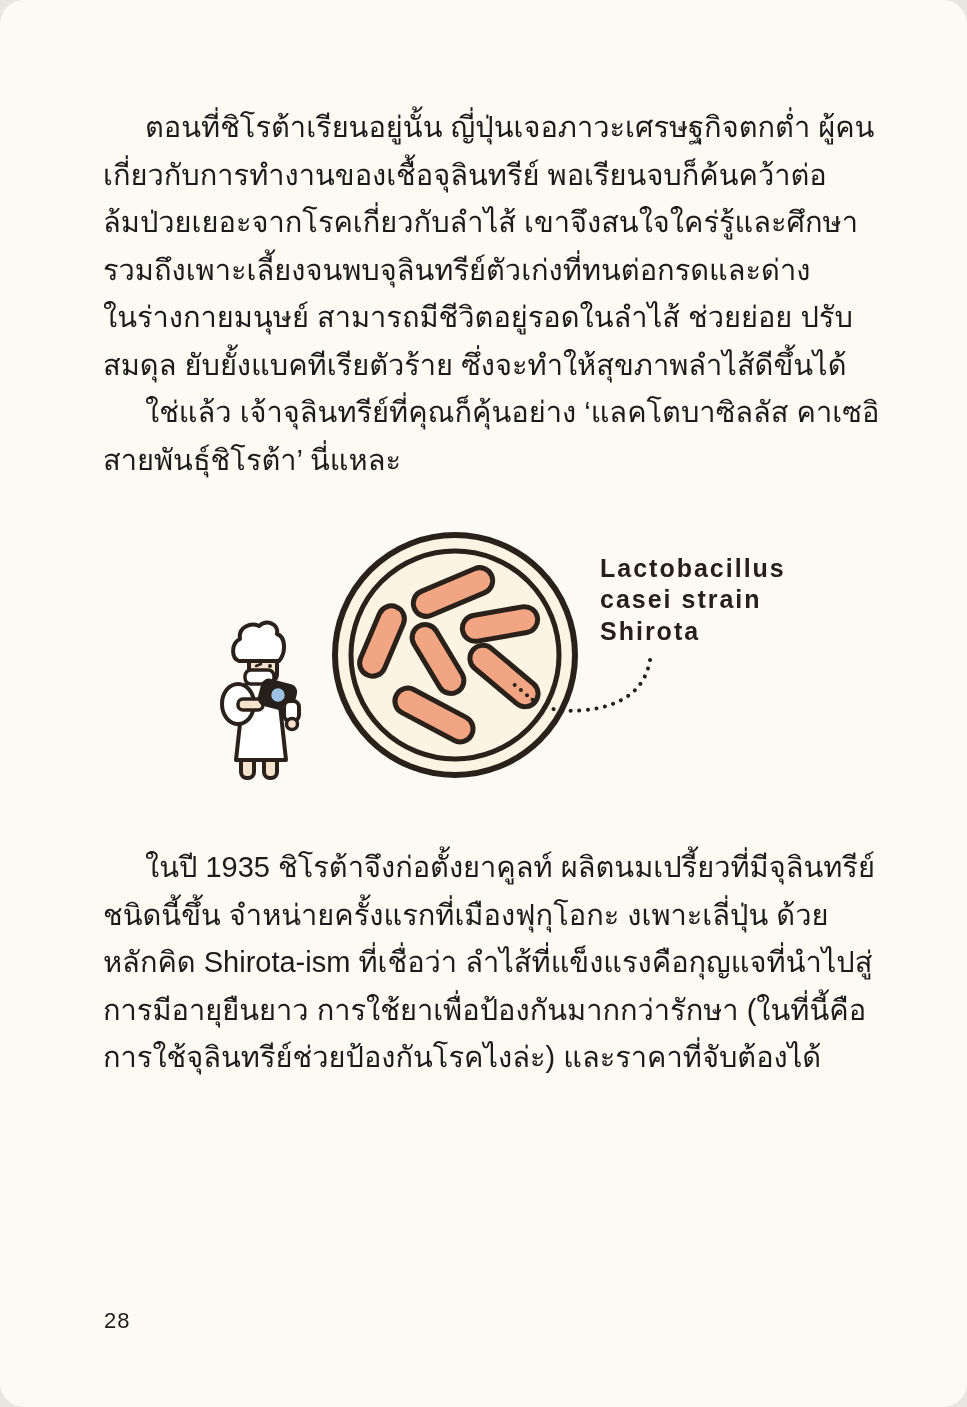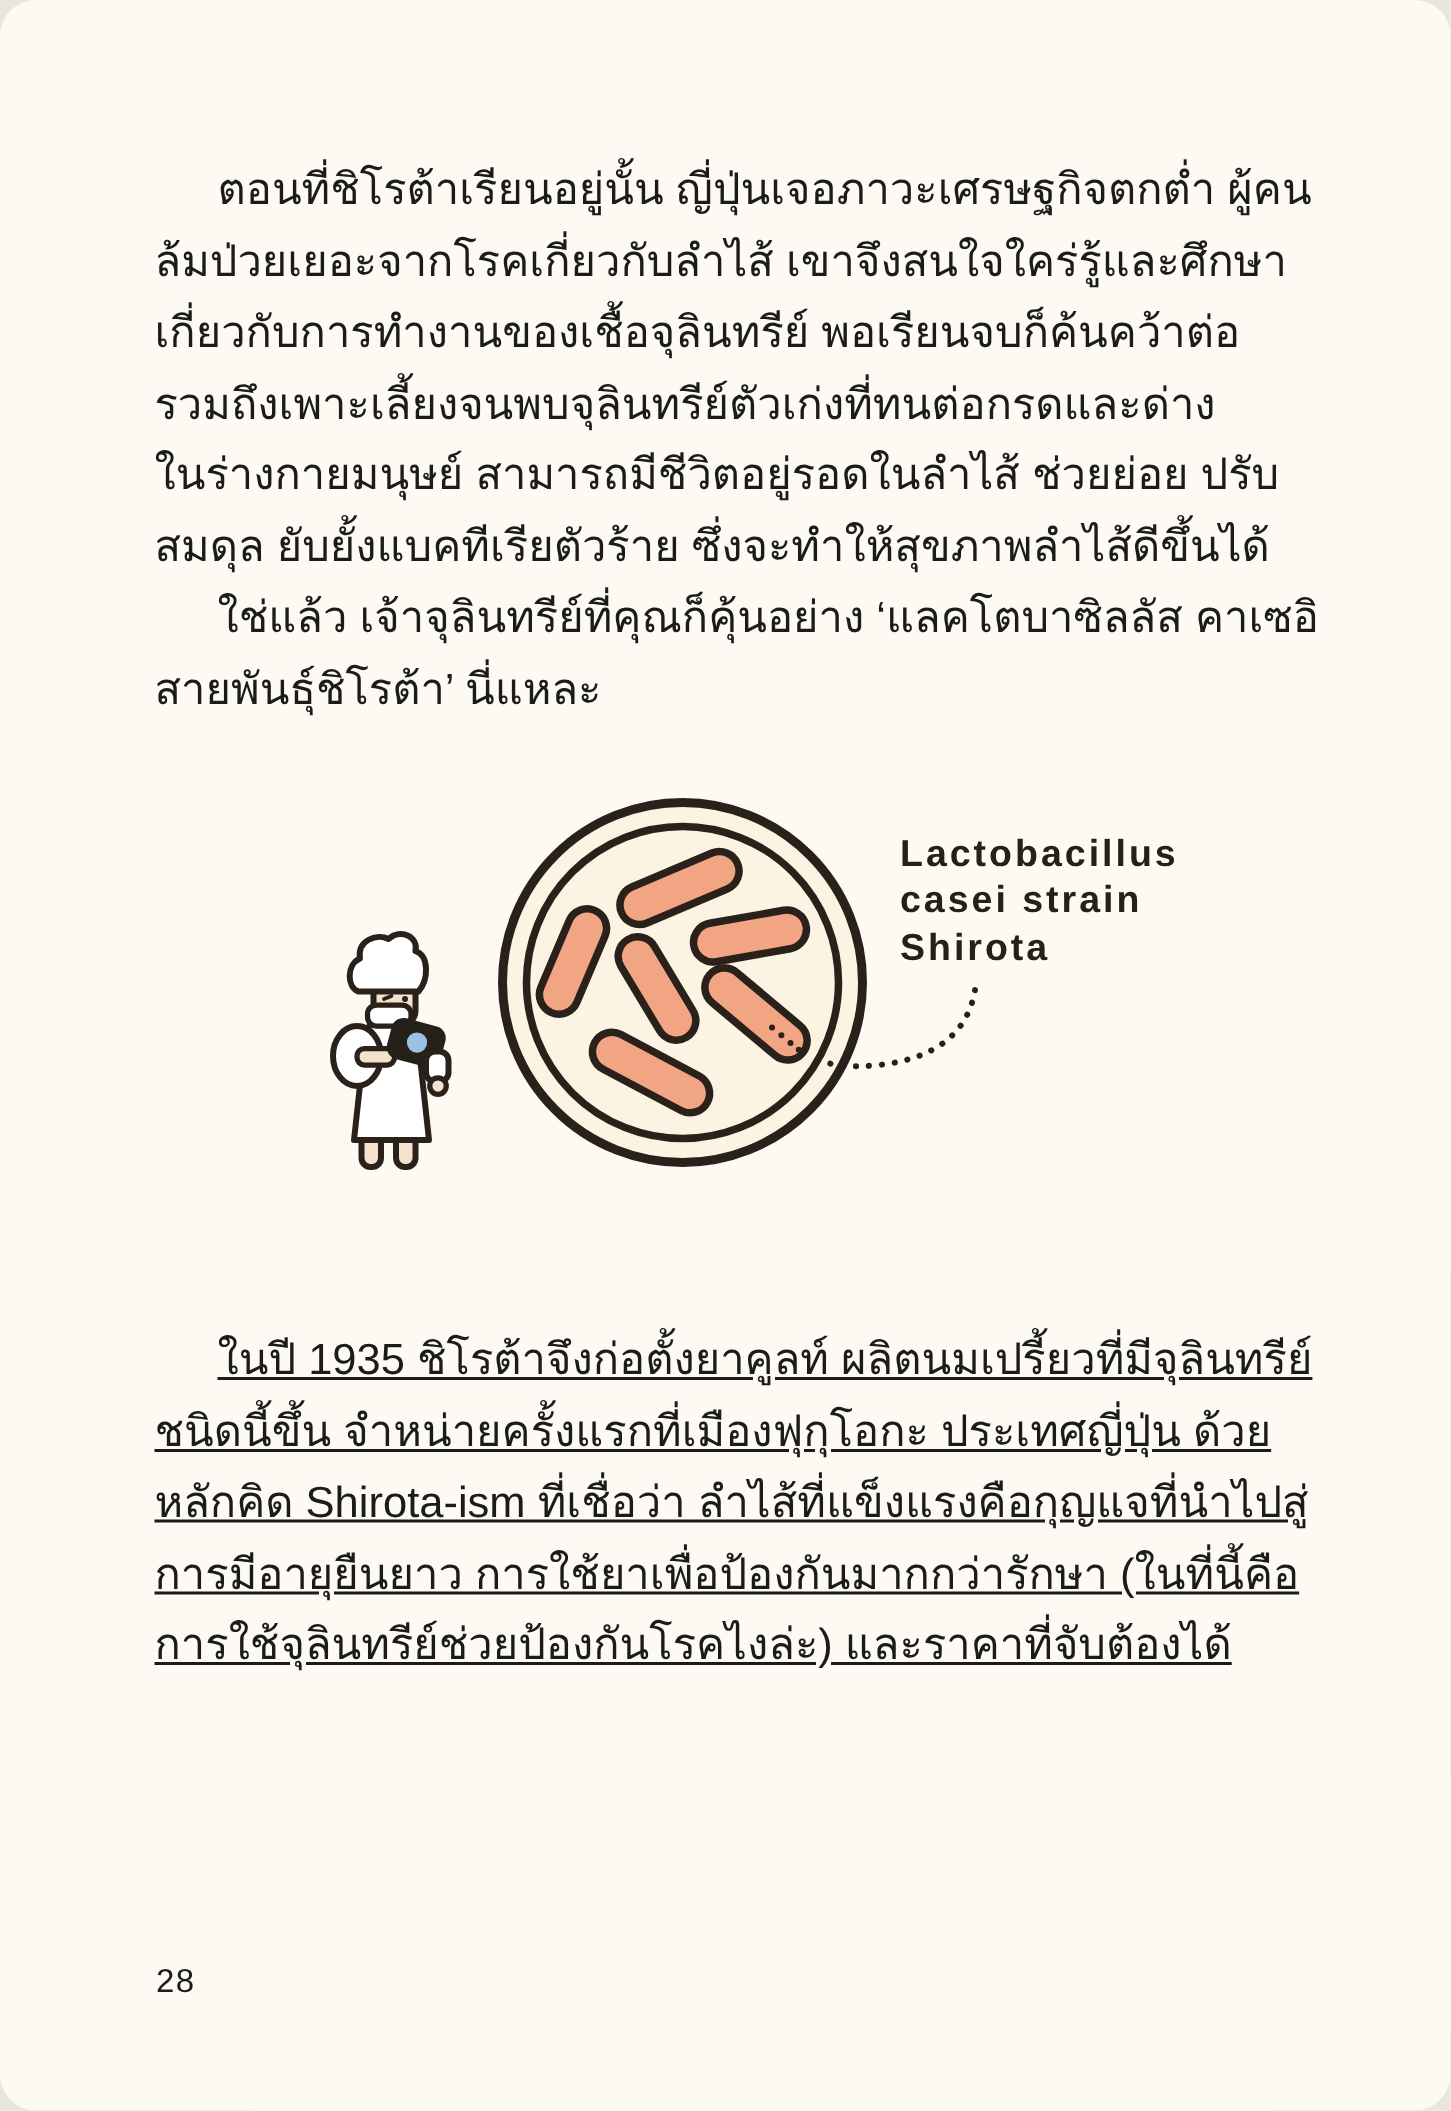--- a/index.html
+++ b/index.html
@@ -14,21 +14,21 @@
     border-radius:24px;
   }
   .textblock {
     position:absolute;
     left:103px;
     width:775px;
     font-size:29px;
     line-height:47.5px;
   }
   .tb1 { top:104px; }
-  .tb2 { top:884px;text-decoration:underline; }
+  .tb2 { top:844px; }
   .line { white-space:nowrap; }
   .indent { padding-left:42px; }
   .illustration { position:absolute; left:208px; top:520px; }
   .handwrite {
     font-family:"Liberation Sans","DejaVu Sans",sans-serif;
     font-size:25px;
     font-weight:bold;
     letter-spacing:2px;
     fill:#26201A;
   }
@@ -41,22 +41,22 @@
   .rod { fill:#F2A583; stroke:#2A211B; stroke-width:5; }
 </style>
 </head>
 <body>
 
 <div class="page">
 
   <div class="textblock tb1">
     <div>
       <div class="line indent">ตอนที่ชิโรต้าเรียนอยู่นั้น ญี่ปุ่นเจอภาวะเศรษฐกิจตกต่ำ ผู้คน</div>
+      <div class="line">เกี่ยวกับการทำงานของเชื้อจุลินทรีย์ พอเรียนจบก็ค้นคว้าต่อ</div>
       <div class="line">ล้มป่วยเยอะจากโรคเกี่ยวกับลำไส้ เขาจึงสนใจใคร่รู้และศึกษา</div>
-      <div class="line">เกี่ยวกับการทำงานของเชื้อจุลินทรีย์ พอเรียนจบก็ค้นคว้าต่อ</div>
       <div class="line">รวมถึงเพาะเลี้ยงจนพบจุลินทรีย์ตัวเก่งที่ทนต่อกรดและด่าง</div>
       <div class="line">ในร่างกายมนุษย์ สามารถมีชีวิตอยู่รอดในลำไส้ ช่วยย่อย ปรับ</div>
       <div class="line">สมดุล ยับยั้งแบคทีเรียตัวร้าย ซึ่งจะทำให้สุขภาพลำไส้ดีขึ้นได้</div>
     </div>
     <div>
       <div class="line indent">ใช่แล้ว เจ้าจุลินทรีย์ที่คุณก็คุ้นอย่าง ‘แลคโตบาซิลลัส คาเซอิ</div>
       <div class="line">สายพันธุ์ชิโรต้า’ นี่แหละ</div>
     </div>
   </div>
 
@@ -114,21 +114,21 @@
     <g>
       <text class="handwrite" x="392" y="57">Lactobacillus</text>
       <text class="handwrite" x="392" y="88">casei strain</text>
       <text class="handwrite" x="392" y="120">Shirota</text>
     </g>
   </svg>
 
   <div class="textblock tb2">
     <div>
       <div class="line indent">ในปี 1935 ชิโรต้าจึงก่อตั้งยาคูลท์ ผลิตนมเปรี้ยวที่มีจุลินทรีย์</div>
-      <div class="line">ชนิดนี้ขึ้น จำหน่ายครั้งแรกที่เมืองฟุกุโอกะ ประเทศญี่ปุ่น ด้วย</div>
+      <div class="line">ชนิดนี้ขึ้น จำหน่ายครั้งแรกที่เมืองฟุกุโอกะ งเพาะเลี่ปุ่น ด้วย</div>
       <div class="line">หลักคิด Shirota-ism ที่เชื่อว่า ลำไส้ที่แข็งแรงคือกุญแจที่นำไปสู่</div>
       <div class="line">การมีอายุยืนยาว การใช้ยาเพื่อป้องกันมากกว่ารักษา (ในที่นี้คือ</div>
       <div class="line">การใช้จุลินทรีย์ช่วยป้องกันโรคไงล่ะ) และราคาที่จับต้องได้</div>
     </div>
   </div>
 
   <div class="pagenum">28</div>
 
 </div>
 

